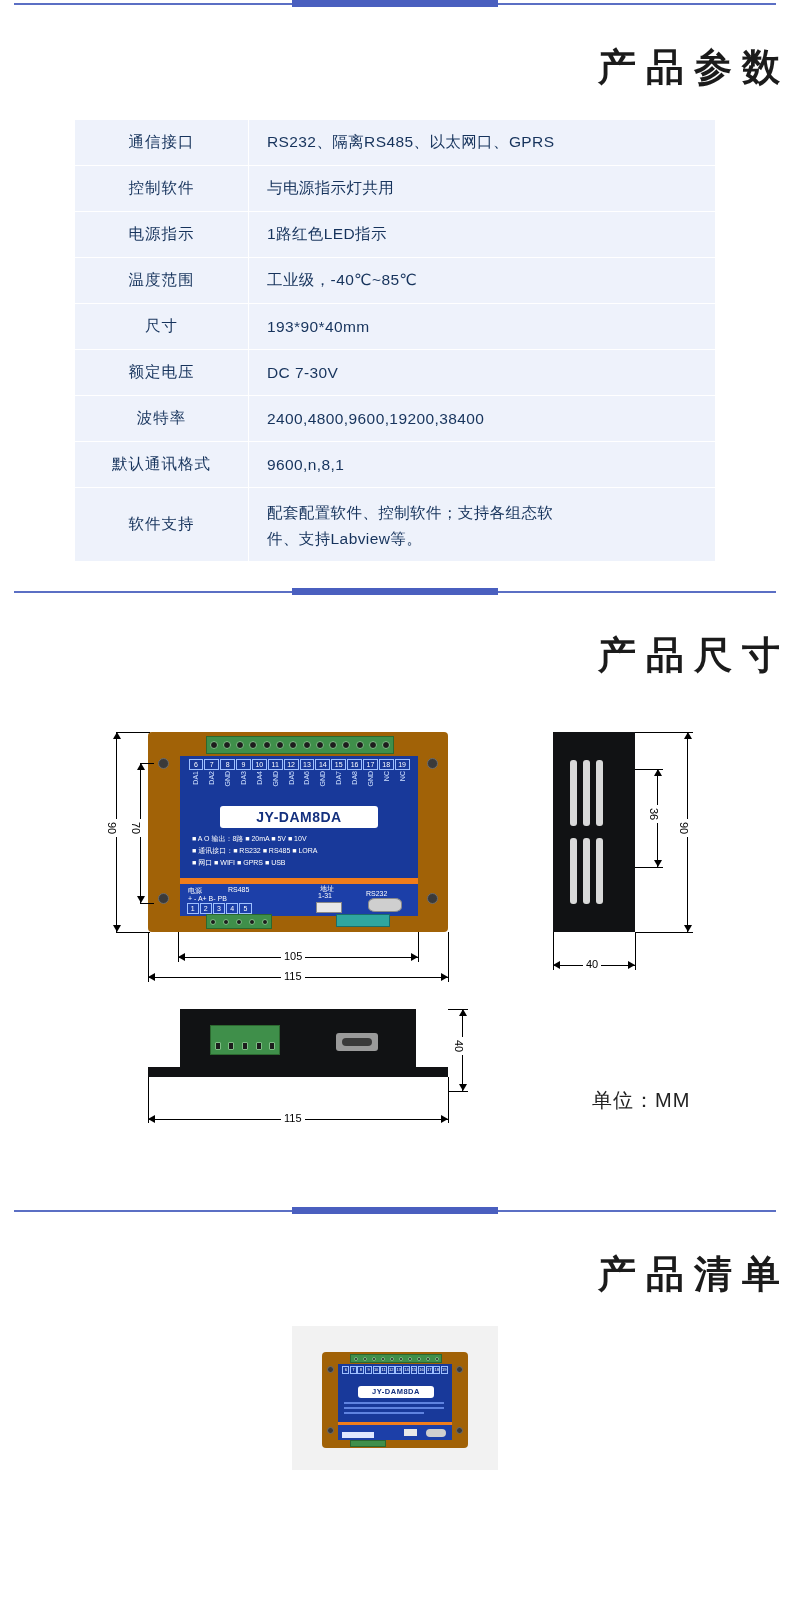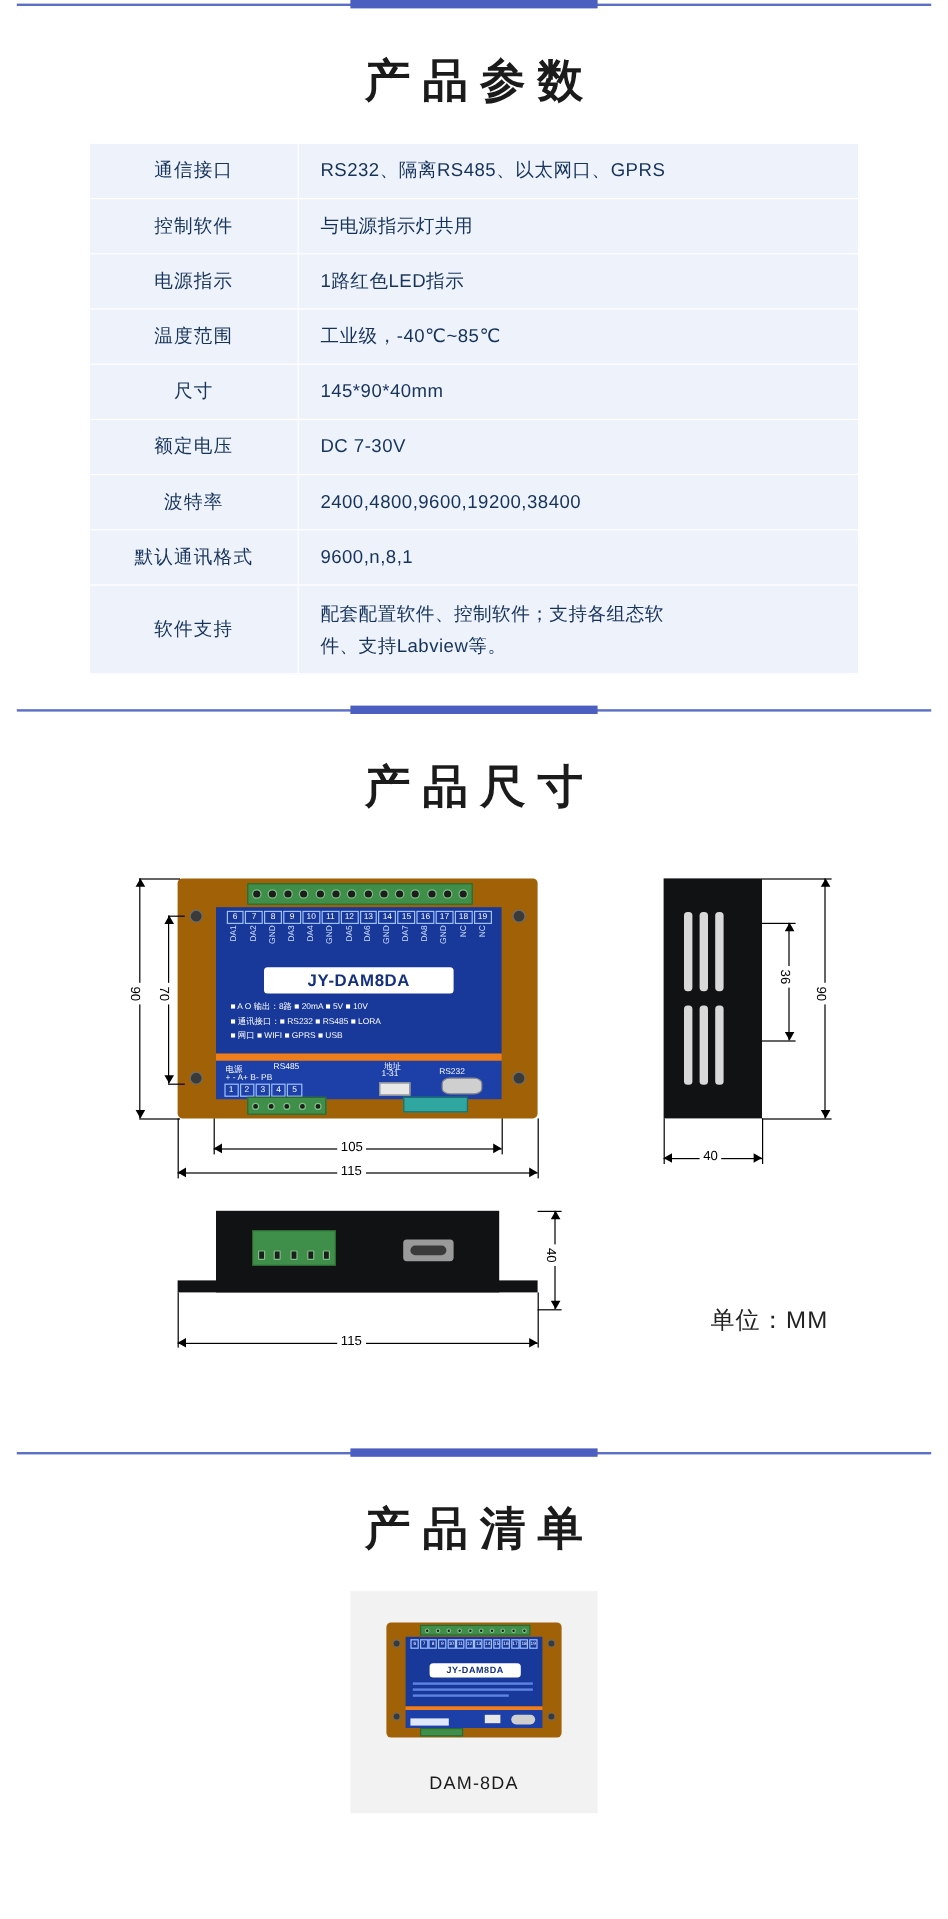--- a/index.html
+++ b/index.html
@@ -35,21 +35,21 @@
     left: 50%;
     transform: translateX(-50%);
     top: 0px;
     width: 206px;
     height: 7px;
     background: #4a5fbf;
   }
 
   
   .title {
-    text-align: center;
+    text-align: right;
     font-size: 38px;
     font-weight: bold;
     letter-spacing: 10px;
     color: #1b1b1b;
     padding: 34px 0 26px 0;
     text-indent: 10px;
     font-family: "DejaVu Sans", "Liberation Sans", sans-serif;
   }
 
   
@@ -272,21 +272,21 @@
         <tr>
           <td class="k">电源指示</td>
           <td class="v">1路红色LED指示</td>
         </tr>
         <tr>
           <td class="k">温度范围</td>
           <td class="v">工业级，-40℃~85℃</td>
         </tr>
         <tr>
           <td class="k">尺寸</td>
-          <td class="v">145*90*40mm</td>
+          <td class="v">193*90*40mm</td>
         </tr>
         <tr>
           <td class="k">额定电压</td>
           <td class="v">DC 7-30V</td>
         </tr>
         <tr>
           <td class="k">波特率</td>
           <td class="v">2400,4800,9600,19200,38400</td>
         </tr>
         <tr>
@@ -566,17 +566,16 @@
           </div>
           <div class="bluebar" style="left:16px; top:70px; width:114px; height:3px;"></div>
           <div class="bottom-panel" style="left:16px; top:73px; width:114px; height:15px;">
             <div style="position:absolute;left:4px;top:7px;width:32px;height:6px;background:#dfe7ff;"></div>
             <div style="position:absolute;left:66px;top:4px;width:13px;height:7px;background:#e8e8e8;"></div>
             <div style="position:absolute;left:88px;top:4px;width:20px;height:8px;background:#cfcfcf;border-radius:4px;"></div>
           </div>
           <div class="term" style="left:28px; top:88px; width:36px; height:7px;"></div>
         </div>
       </div>
-      <div class="plist-label">DAM-8DA</div>
     </div>
   </div>
 
 </div>
 
 </body></html>

